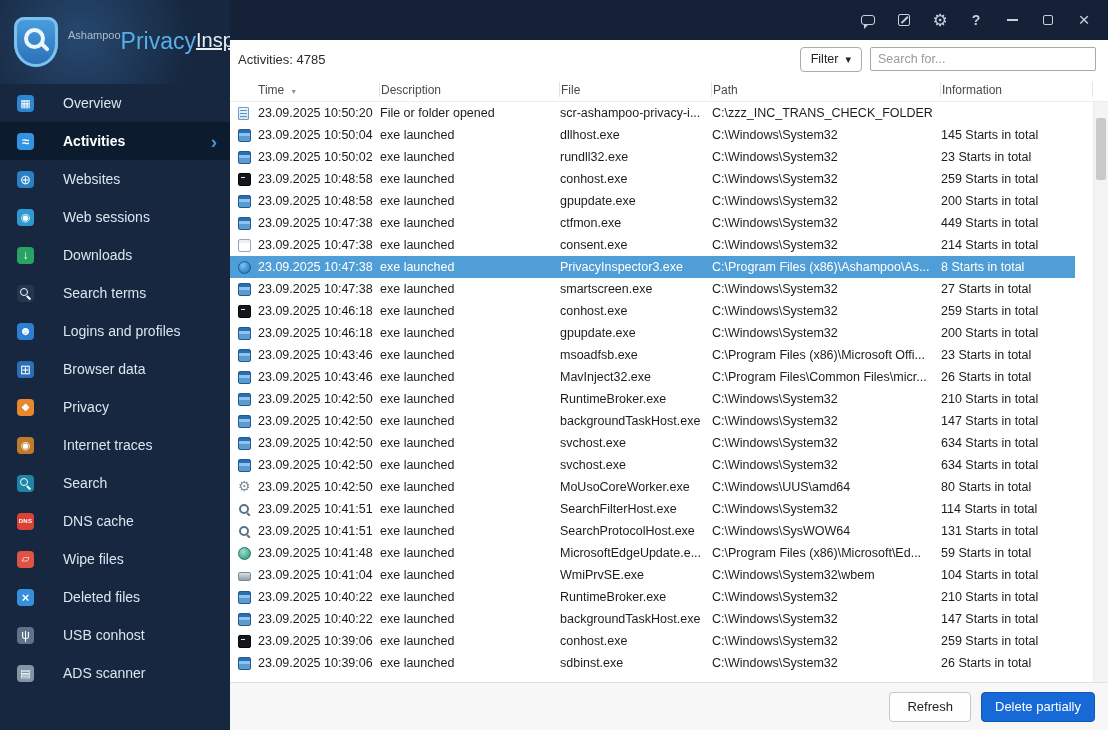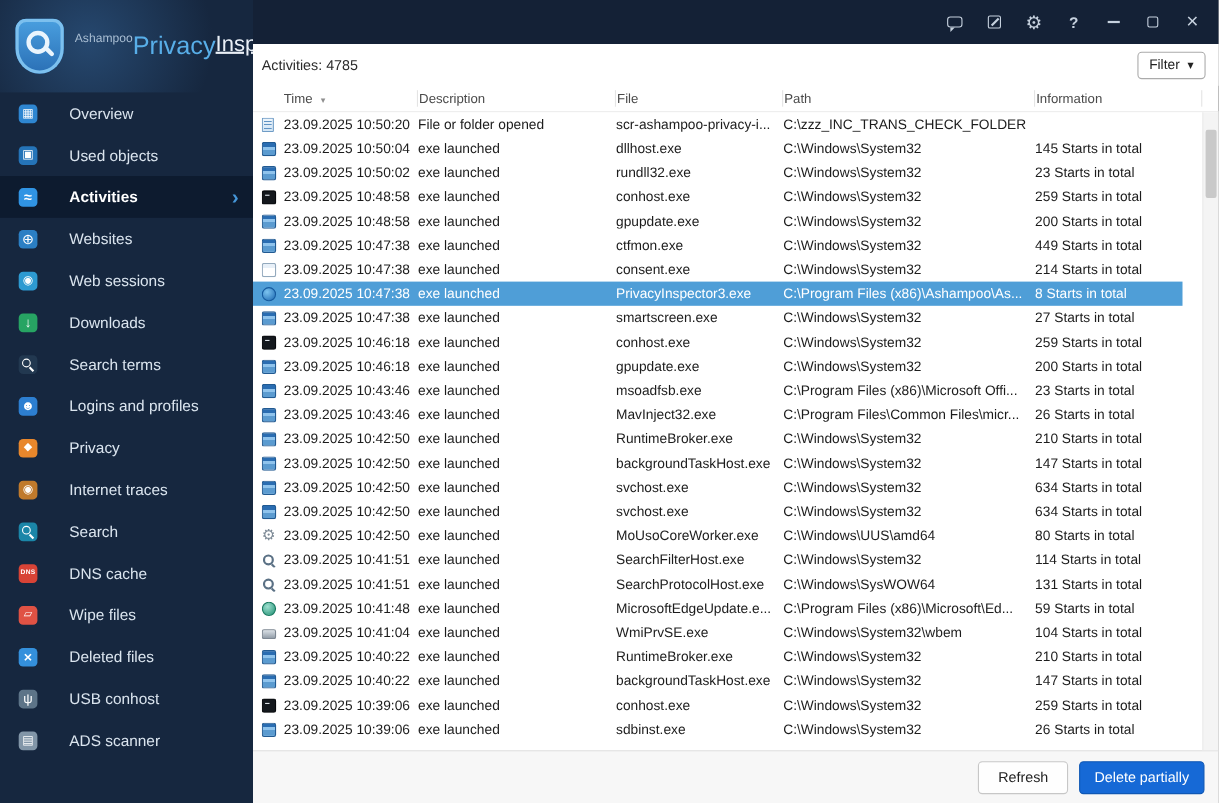--- a/index.html
+++ b/index.html
@@ -142,24 +142,20 @@
         <span class="logo-privacy">Privacy</span>
         <span class="logo-inspector">Inspector</span>
       </div>
       <span class="logo-ver">3</span>
     </div>
     <nav id="nav">
         <div class="nav-item">
           <span class="si si-overview"></span>
           <span class="nlabel">Overview</span>
         </div>
-        <div class="nav-item">
-          <span class="si si-used-objects"></span>
-          <span class="nlabel">Used objects</span>
-        </div>
         <div class="nav-item selected">
           <span class="si si-activities"></span>
           <span class="nlabel">Activities</span>
           <span class="chev">›</span>
         </div>
         <div class="nav-item">
           <span class="si si-websites"></span>
           <span class="nlabel">Websites</span>
         </div>
         <div class="nav-item">
@@ -170,20 +166,24 @@
           <span class="si si-downloads"></span>
           <span class="nlabel">Downloads</span>
         </div>
         <div class="nav-item">
           <span class="si si-search-terms"></span>
           <span class="nlabel">Search terms</span>
         </div>
         <div class="nav-item">
           <span class="si si-logins-profiles"></span>
           <span class="nlabel">Logins and profiles</span>
+        </div>
+        <div class="nav-item">
+          <span class="si si-browser-data"></span>
+          <span class="nlabel">Browser data</span>
         </div>
         <div class="nav-item">
           <span class="si si-privacy"></span>
           <span class="nlabel">Privacy</span>
         </div>
         <div class="nav-item">
           <span class="si si-internet-traces"></span>
           <span class="nlabel">Internet traces</span>
         </div>
         <div class="nav-item">
@@ -234,20 +234,21 @@
           <span class="tbi tbi-close"></span>
         </div>
     </div>
 
     <div class="toolbar">
       <span class="count">Activities: 4785</span>
       <button class="filter-btn">
         <span>Filter</span>
         <span class="filter-caret"></span>
       </button>
+      <input class="search-input" type="text" placeholder="Search for..." style="">
     </div>
 
     <div class="table">
       <div class="thead">
         <span class="th th-time">
           <span>Time</span>
           <span class="sort-icon"></span>
         </span>
         <span class="th th-desc">
           <span>Description</span>

